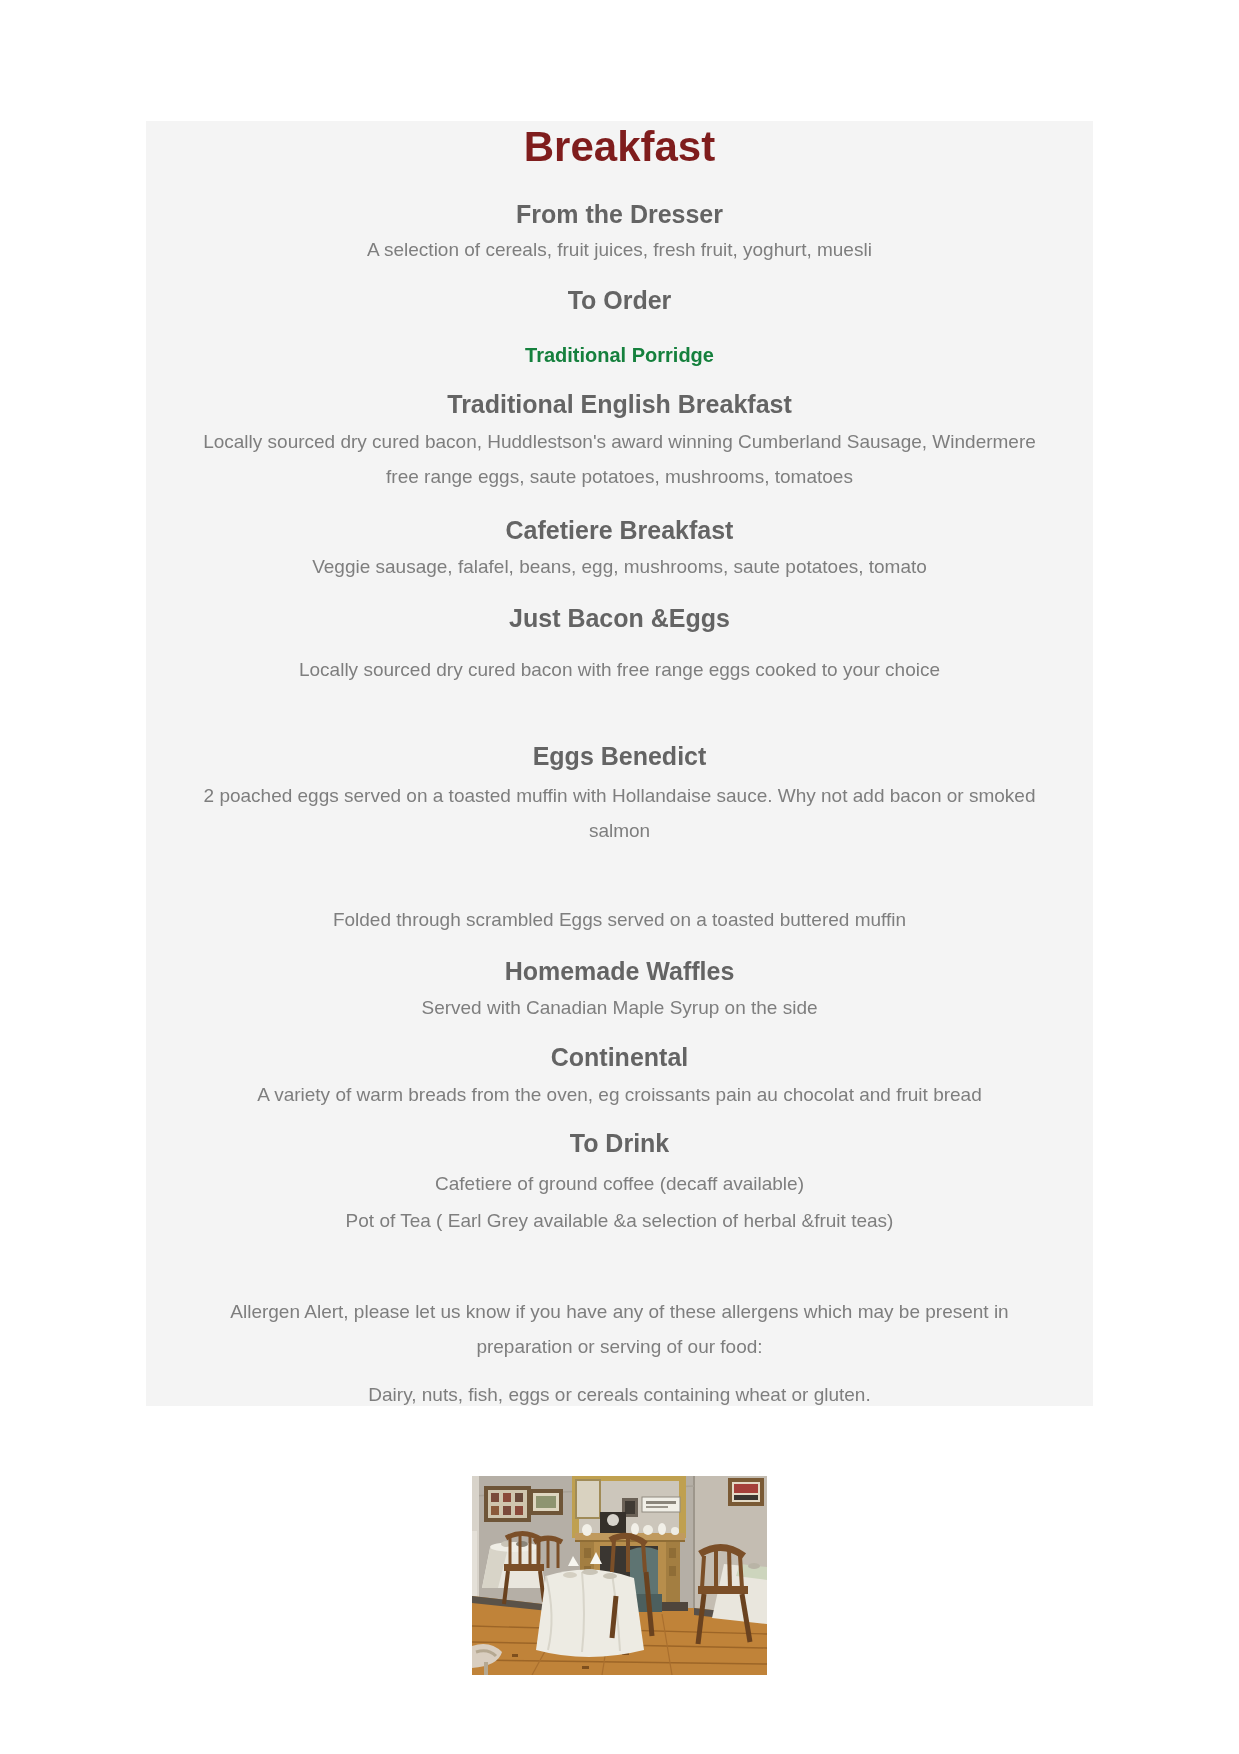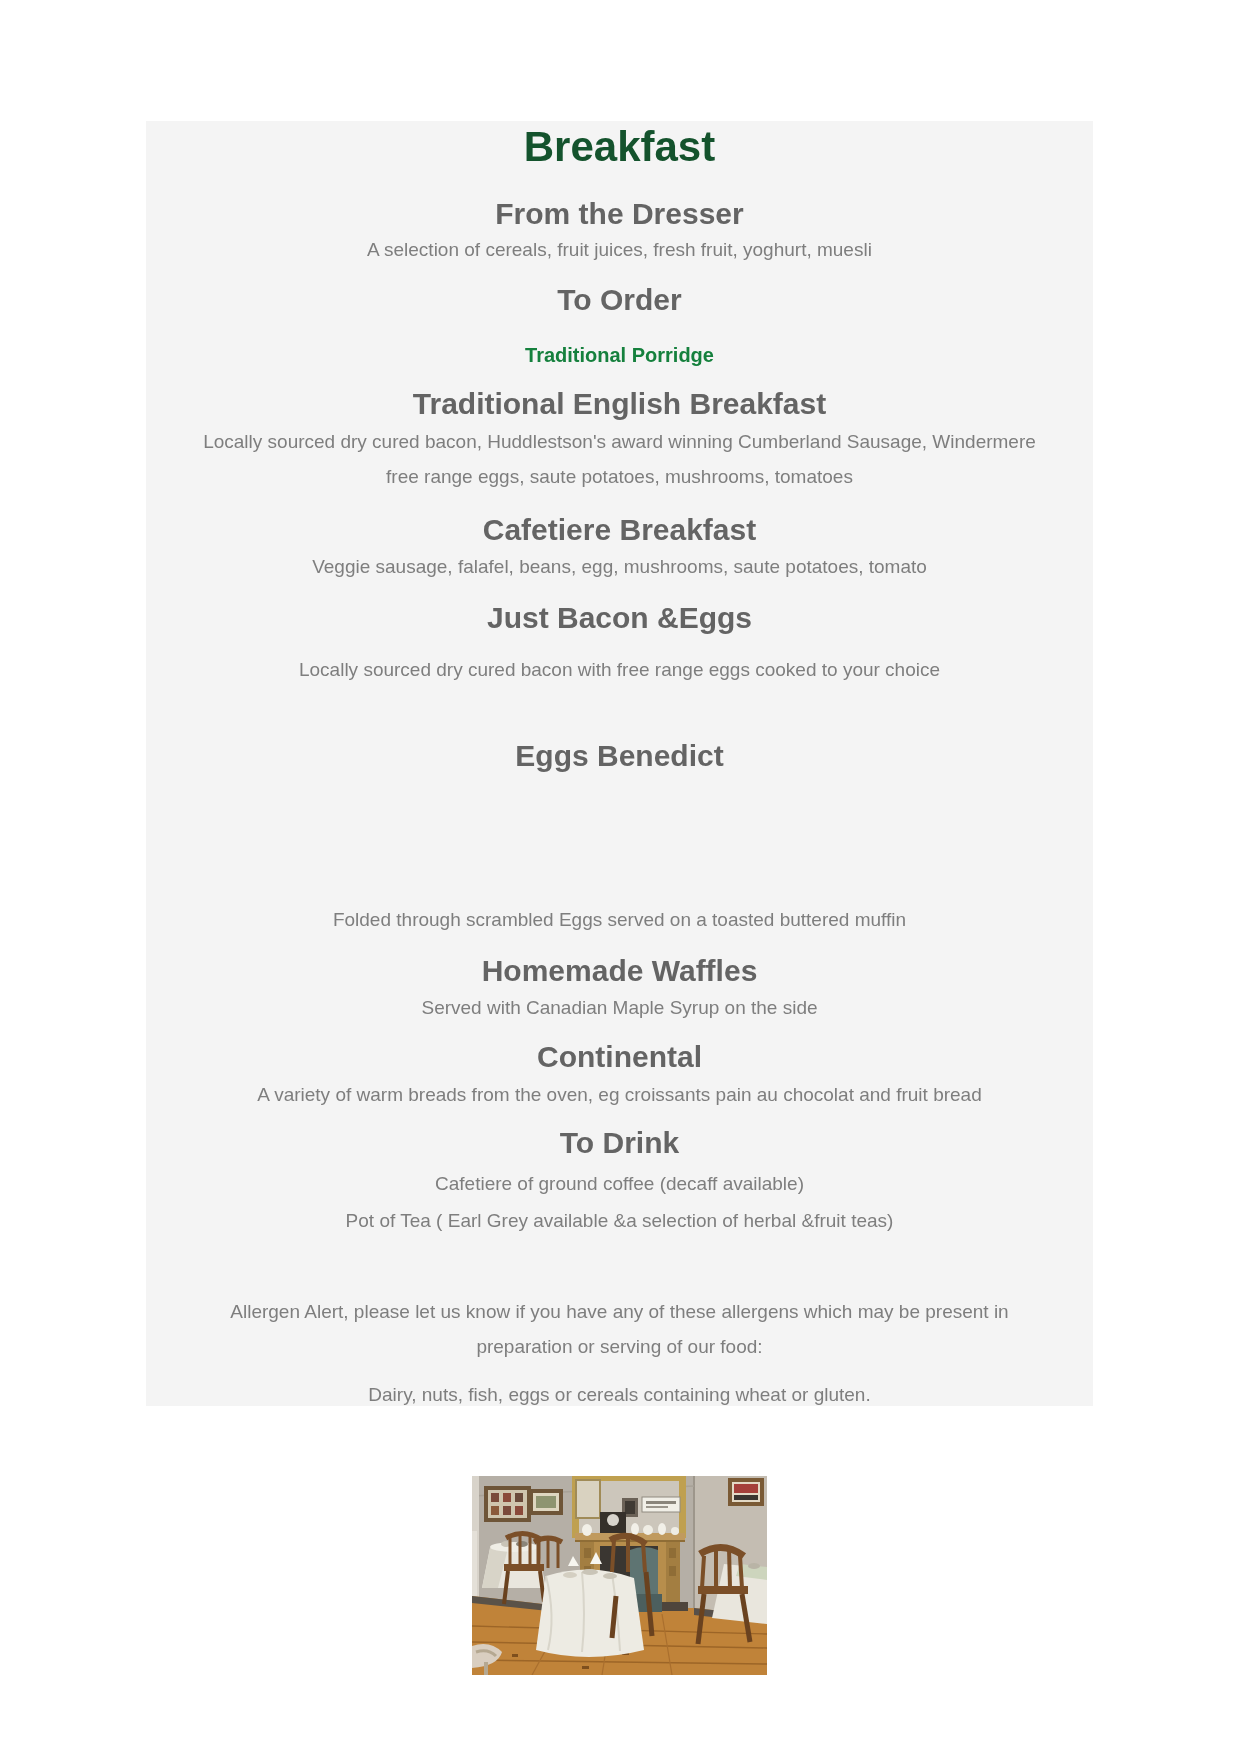--- a/index.html
+++ b/index.html
@@ -23,24 +23,24 @@
     position: absolute;
     left: 0;
     width: 100%;
     text-align: center;
     white-space: normal;
   }
   .title {
     font-size: 42px;
     line-height: 52px;
     font-weight: 700;
-    color: #14532d;
+    color: #7f1d1d;
   }
   .h {
-    font-size: 30px;
+    font-size: 25px;
     line-height: 28px;
     font-weight: 700;
     color: #646464;
   }
   .sub {
     font-size: 20px;
     line-height: 26px;
     font-weight: 700;
     color: #15803d;
   }
@@ -84,20 +84,21 @@
     <div class="line h" style="top:269px">Traditional English Breakfast</div>
     <div class="line desc2" style="top:303px"><span class="inner">Locally sourced dry cured bacon, Huddlestson's award winning Cumberland Sausage, Windermere free range eggs, saute potatoes, mushrooms, tomatoes</span></div>
 
     <div class="line h" style="top:395px">Cafetiere Breakfast</div>
     <div class="line desc" style="top:431px"><span class="inner">Veggie sausage, falafel, beans, egg, mushrooms, saute potatoes, tomato</span></div>
 
     <div class="line desc" style="top:534px"><span class="inner">Locally sourced dry cured bacon with free range eggs cooked to your choice</span></div>
     <div class="line h" style="top:483px">Just Bacon &amp;Eggs</div>
 
     <div class="line h" style="top:621px">Eggs Benedict</div>
+    <div class="line desc2" style="top:657px"><span class="inner">2 poached eggs served on a toasted muffin with Hollandaise sauce. Why not add bacon or smoked salmon</span></div>
 
     <div class="line desc" style="top:784px"><span class="inner">Folded through scrambled Eggs served on a toasted buttered muffin</span></div>
 
     <div class="line h" style="top:836px">Homemade Waffles</div>
     <div class="line desc" style="top:872px"><span class="inner">Served with Canadian Maple Syrup on the side</span></div>
 
     <div class="line h" style="top:922px">Continental</div>
     <div class="line desc" style="top:959px"><span class="inner">A variety of warm breads from the oven, eg croissants pain au chocolat and fruit bread</span></div>
 
     <div class="line h" style="top:1008px">To Drink</div>

